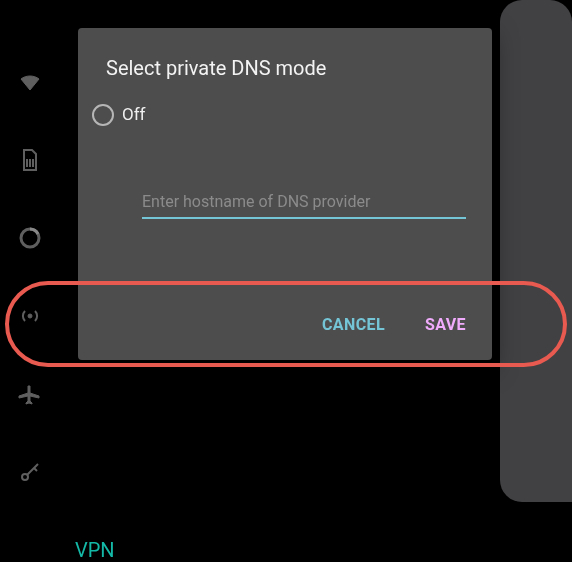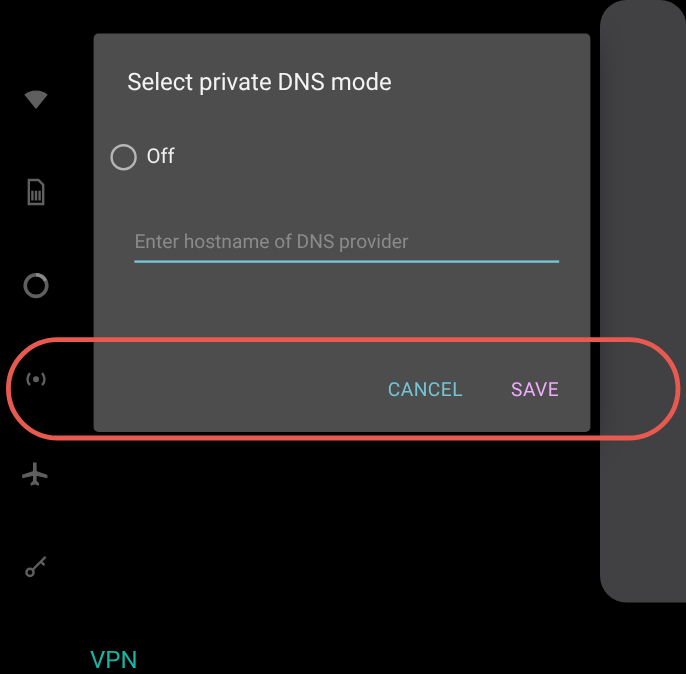--- a/index.html
+++ b/index.html
@@ -9,30 +9,30 @@
     .side { position:absolute; left:0; top:70px; width:60px; display:flex; flex-direction:column; gap:50px; align-items:center; }
     .side svg { width:24px; height:24px; stroke:#5f5f5f; fill:#5f5f5f; }
     
     .rbar { position:absolute; right:0; top:0; width:72px; height:502px; background:#414144; border-radius:22px 22px 0 22px; }
     
     .bottom-item { position:absolute; left:75px; bottom:0; color:#14b8a6; font-size:20px; }
     
     .dialog { position:absolute; left:78px; top:28px; width:414px; height:332px; background:#4d4d4d; border-radius:4px; box-shadow:0 8px 24px rgba(0,0,0,.5); padding:28px 0 0 0; }
     .dialog-title { color:#f3f3f3; font-size:20px; font-weight:400; padding:0 28px 24px 28px; }
     .options { padding:0 12px; }
-    .option { display:flex; align-items:center; height:54px; cursor:pointer; gap:8px; }
+    .option { display:flex; height:54px; cursor:pointer; gap:8px; }
     .radio { width:22px; height:22px; border:2.5px solid #b6b6b6; border-radius:50%; flex-shrink:0; position:relative; margin-left:2px; }
     .radio.selected { border-color:#74c5d6; }
     .radio.selected::after { content:""; position:absolute; top:50%; left:50%; transform:translate(-50%,-50%); width:10px; height:10px; background:#74c5d6; border-radius:50%; }
     .option-label { color:#f0f0f0; font-size:17px; }
-    .input-row { padding:30px 26px 0 34px; }
+    .input-row { padding:30px 26px 0 64px; }
     .input-row input { width:100%; background:transparent; border:none; border-bottom:2.5px solid #74c5d6; color:#e8e8e8; font-size:16px; padding:4px 0 6px 0; outline:none; }
     .input-row input::placeholder { color:#8b8b8b; }
     .actions { position:absolute; right:26px; bottom:26px; display:flex; gap:40px; align-items:center; }
-    .btn { font-size:16px; font-weight:400; letter-spacing:.4px; cursor:pointer; background:none; border:none; }
+    .btn { font-size:16px; font-weight:700; letter-spacing:.4px; cursor:pointer; background:none; border:none; }
     .btn-cancel { color:#74c5d6; }
     .btn-save { color:#f0abfc; }
     
     .ring { position:absolute; left:5px; top:281px; width:562px; height:86px; border:4px solid #e85a4f; border-radius:46px; pointer-events:none; }
   </style>
 </head>
 <body>
 
 <div class="rounded-bg"></div>
 

